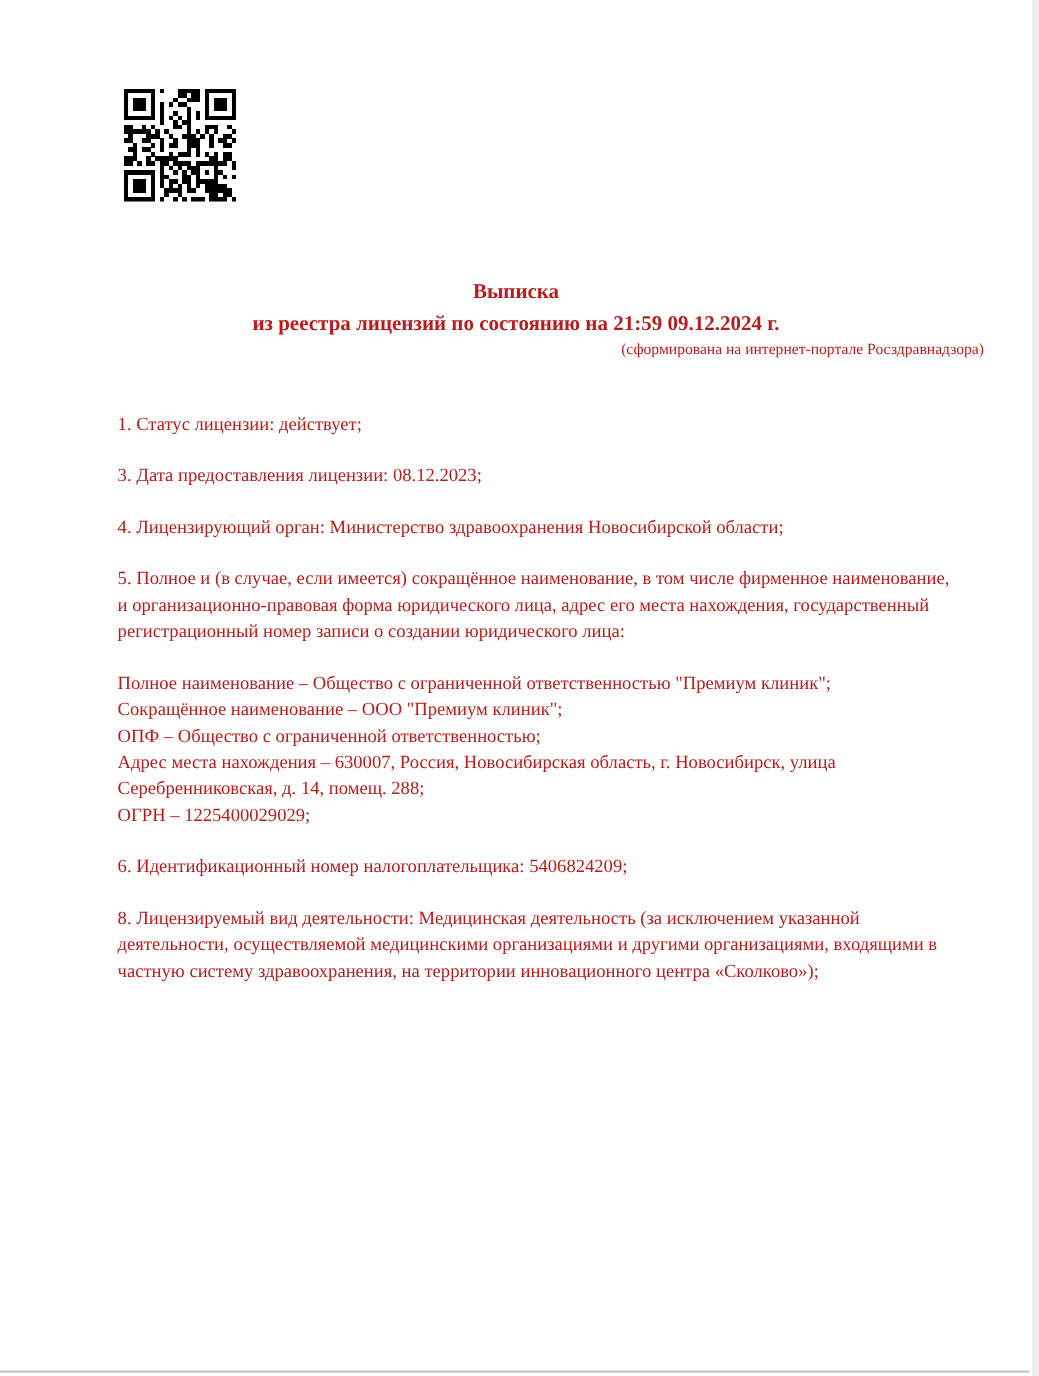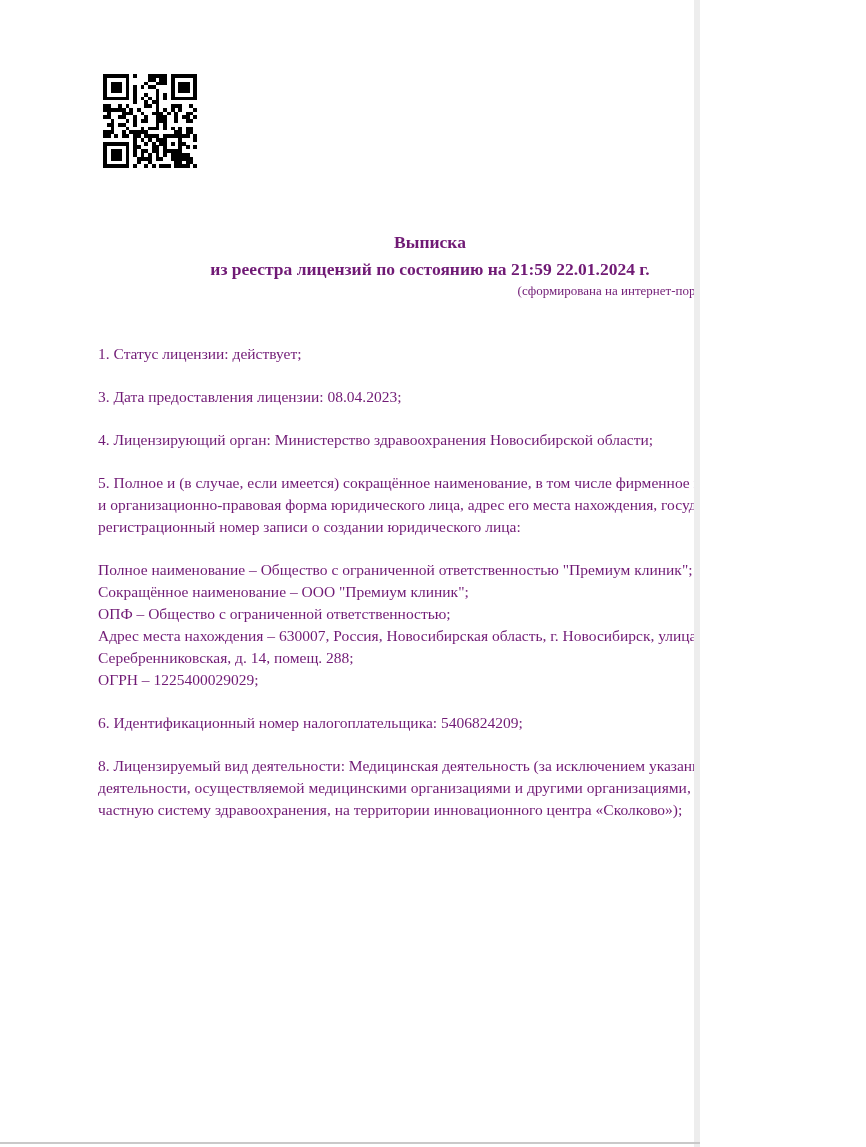--- a/index.html
+++ b/index.html
@@ -1,23 +1,23 @@
 <!DOCTYPE html>
 <html><head>
 <meta charset="utf-8">
 <style>
   html, body { margin: 0; padding: 0; background: #ffffff; }
   .page {
     position: relative;
-    width: 700px;
+    width: 866px;
     height: 1147px;
     background: #ffffff;
     overflow: hidden;
     font-family: "Liberation Serif", serif;
-    color: #701a75;
+    color: #b91c1c;
   }
   .qr {
     position: absolute;
     left: 103px;
     top: 74px;
     width: 94px;
     height: 94px;
   }
   .content {
     position: absolute;
@@ -384,28 +384,28 @@
         <rect x="71.44" y="90.24" width="3.82" height="3.82"></rect>
         <rect x="75.20" y="90.24" width="3.82" height="3.82"></rect>
         <rect x="78.96" y="90.24" width="3.82" height="3.82"></rect>
         <rect x="82.72" y="90.24" width="3.82" height="3.82"></rect>
         <rect x="90.24" y="90.24" width="3.82" height="3.82"></rect>
       </svg></div>
 
   <div class="content">
     <div class="doc-title">
       <div>Выписка</div>
-      <div>из реестра лицензий по состоянию на 21:59 22.01.2024 г.</div>
+      <div>из реестра лицензий по состоянию на 21:59 09.12.2024 г.</div>
     </div>
 
     <div class="doc-subtitle">(сформирована на интернет-портале Росздравнадзора)</div>
 
     <div class="body-text">
       <p>1. Статус лицензии: действует;</p>
-      <p>3. Дата предоставления лицензии: 08.04.2023;</p>
+      <p>3. Дата предоставления лицензии: 08.12.2023;</p>
       <p>4. Лицензирующий орган: Министерство здравоохранения Новосибирской области;</p>
       <p>5. Полное и (в случае, если имеется) сокращённое наименование, в том числе фирменное наименование, и организационно-правовая форма юридического лица, адрес его места нахождения, государственный регистрационный номер записи о создании юридического лица:</p>
       <p>Полное наименование – Общество с ограниченной ответственностью "Премиум клиник";
 Сокращённое наименование – ООО "Премиум клиник";
 ОПФ – Общество с ограниченной ответственностью;
 Адрес места нахождения – 630007, Россия, Новосибирская область, г. Новосибирск, улица Серебренниковская, д. 14, помещ. 288;
 ОГРН – 1225400029029;</p>
       <p>6. Идентификационный номер налогоплательщика: 5406824209;</p>
       <p>8. Лицензируемый вид деятельности: Медицинская деятельность (за исключением указанной деятельности, осуществляемой медицинскими организациями и другими организациями, входящими в частную систему здравоохранения, на территории инновационного центра «Сколково»);</p>
     </div>

